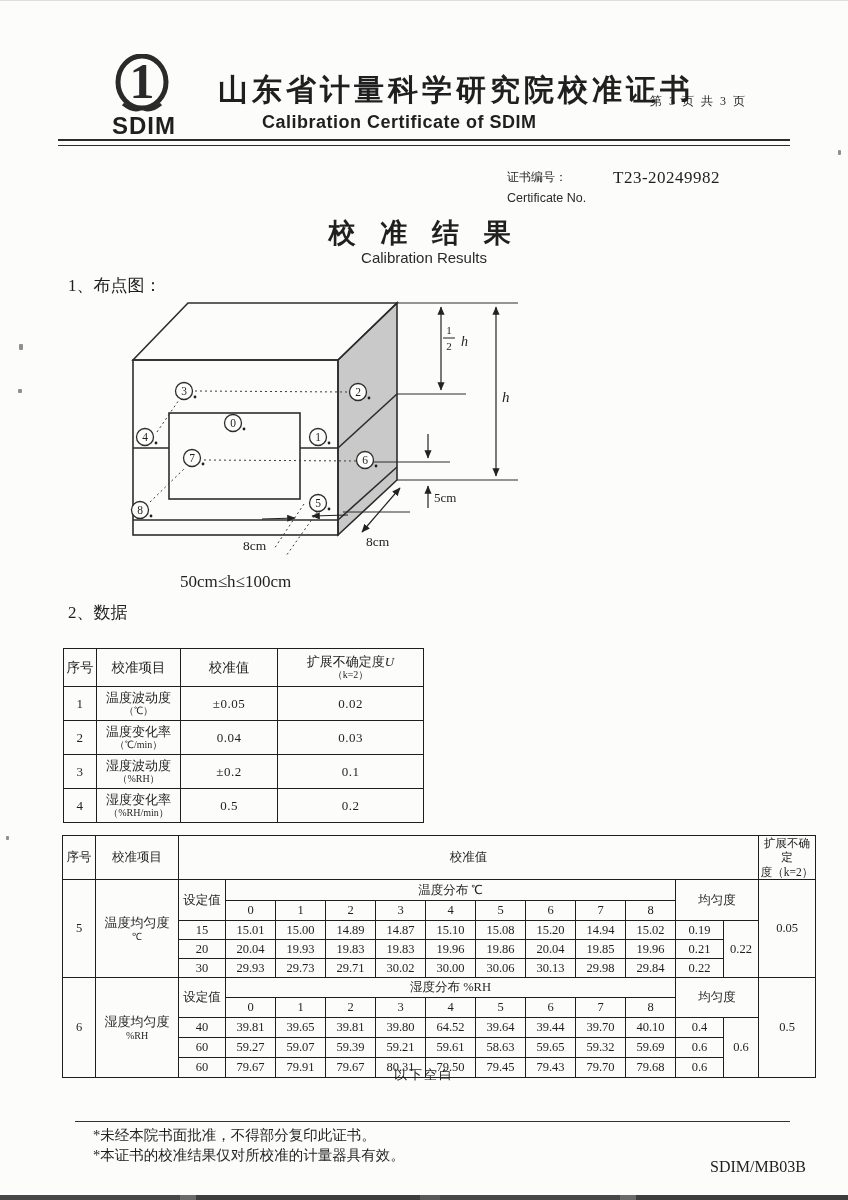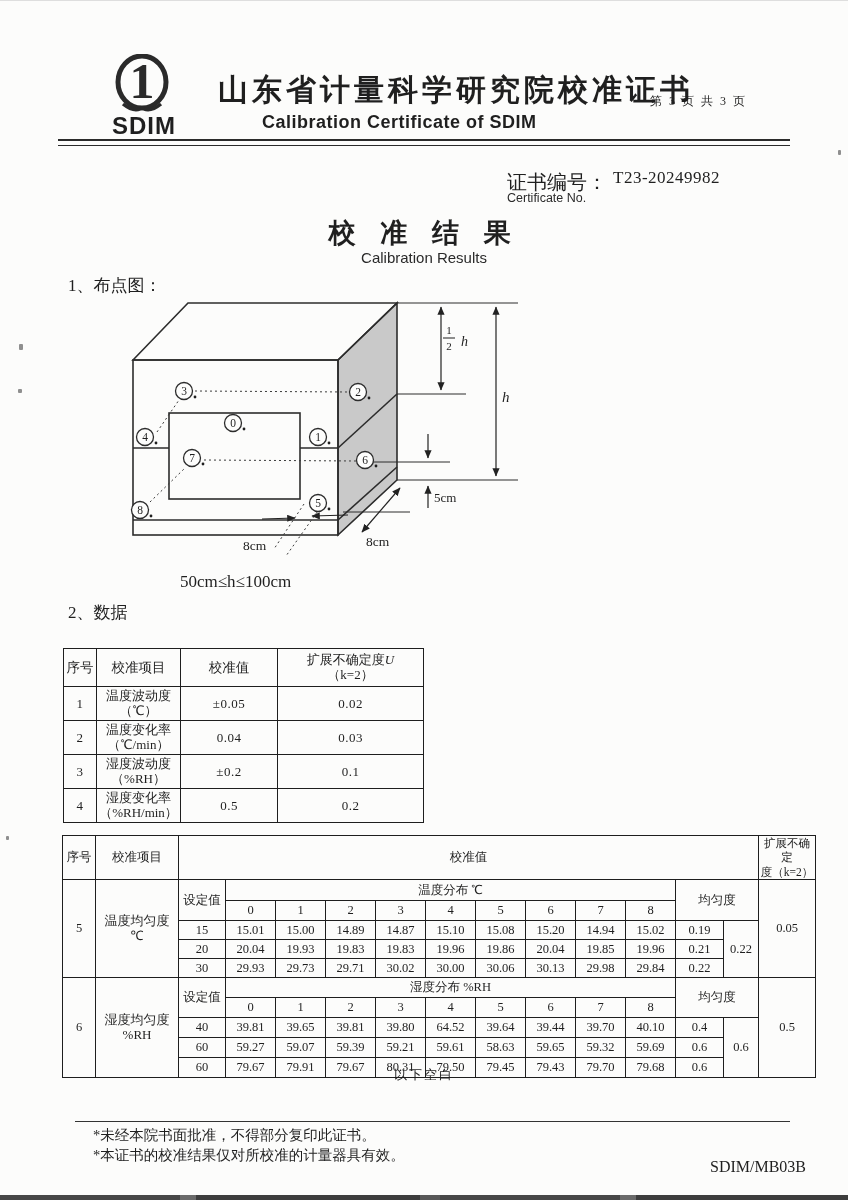--- a/index.html
+++ b/index.html
@@ -5,35 +5,35 @@
   html,body{margin:0;padding:0;background:#e9e9e9;}
   .page{position:relative;width:848px;height:1200px;background:#fcfcfb;overflow:hidden;
         font-family:"Liberation Serif",serif;color:#1f1f1f;}
   .abs{position:absolute;}
   
   .title-cn{font-size:30px;font-weight:bold;letter-spacing:4px;white-space:nowrap;}
   .page-info{font-size:12px;letter-spacing:2px;white-space:nowrap;}
   .title-en{font-family:"Liberation Sans",sans-serif;font-size:18px;font-weight:bold;letter-spacing:.5px;white-space:nowrap;}
   .logo-word{font-family:"Liberation Sans",sans-serif;font-size:24px;font-weight:bold;letter-spacing:1px;}
   .dbl-rule{height:4px;border-top:2px solid #2b2b2b;border-bottom:1.5px solid #2b2b2b;}
-  .cert-label{font-size:20px;}
+  .cert-label{font-size:12px;}
   .cert-no{font-size:17px;letter-spacing:.5px;}
   .cert-en{font-family:"Liberation Sans",sans-serif;font-size:12.5px;color:#2a2a2a;}
   .result-cn{font-size:27px;font-weight:bold;letter-spacing:9px;white-space:nowrap;}
   .result-en{font-family:"Liberation Sans",sans-serif;font-size:15px;color:#2a2a2a;white-space:nowrap;}
   .section-label{font-size:17px;}
   
   table{border-collapse:collapse;table-layout:fixed;}
   .t1,.t2{background:#fcfcfb;}
   .t1 td,.t2 td{border:1.4px solid #1e1e1e;text-align:center;vertical-align:middle;padding:0;overflow:hidden;}
   .t1{width:360px;font-size:13.5px;}
   .t2{width:753px;font-size:12.5px;}
   .t2 td{line-height:1.05;}
   .l1{font-size:13px;line-height:1.15;}
-  .l2{font-size:13px;line-height:1.1;}
+  .l2{font-size:10px;line-height:1.1;}
   .hdr2{font-size:11.5px;line-height:1.25;}
   .num{font-size:13px;letter-spacing:.5px;}
   .blank-note{font-size:13px;letter-spacing:2px;text-align:center;}
   .note{font-size:14.5px;white-space:nowrap;}
   .form-code{font-size:16px;}
   .speck{background:#8f8f8f;border-radius:1px;}
   .bottom-bar{background:repeating-linear-gradient(90deg,#474747 0 180px,#6a6a6a 180px 196px,#3d3d3d 196px 420px,#585858 420px 440px);}
   svg text{font-family:"Liberation Serif",serif;}
 </style>
 </head>

